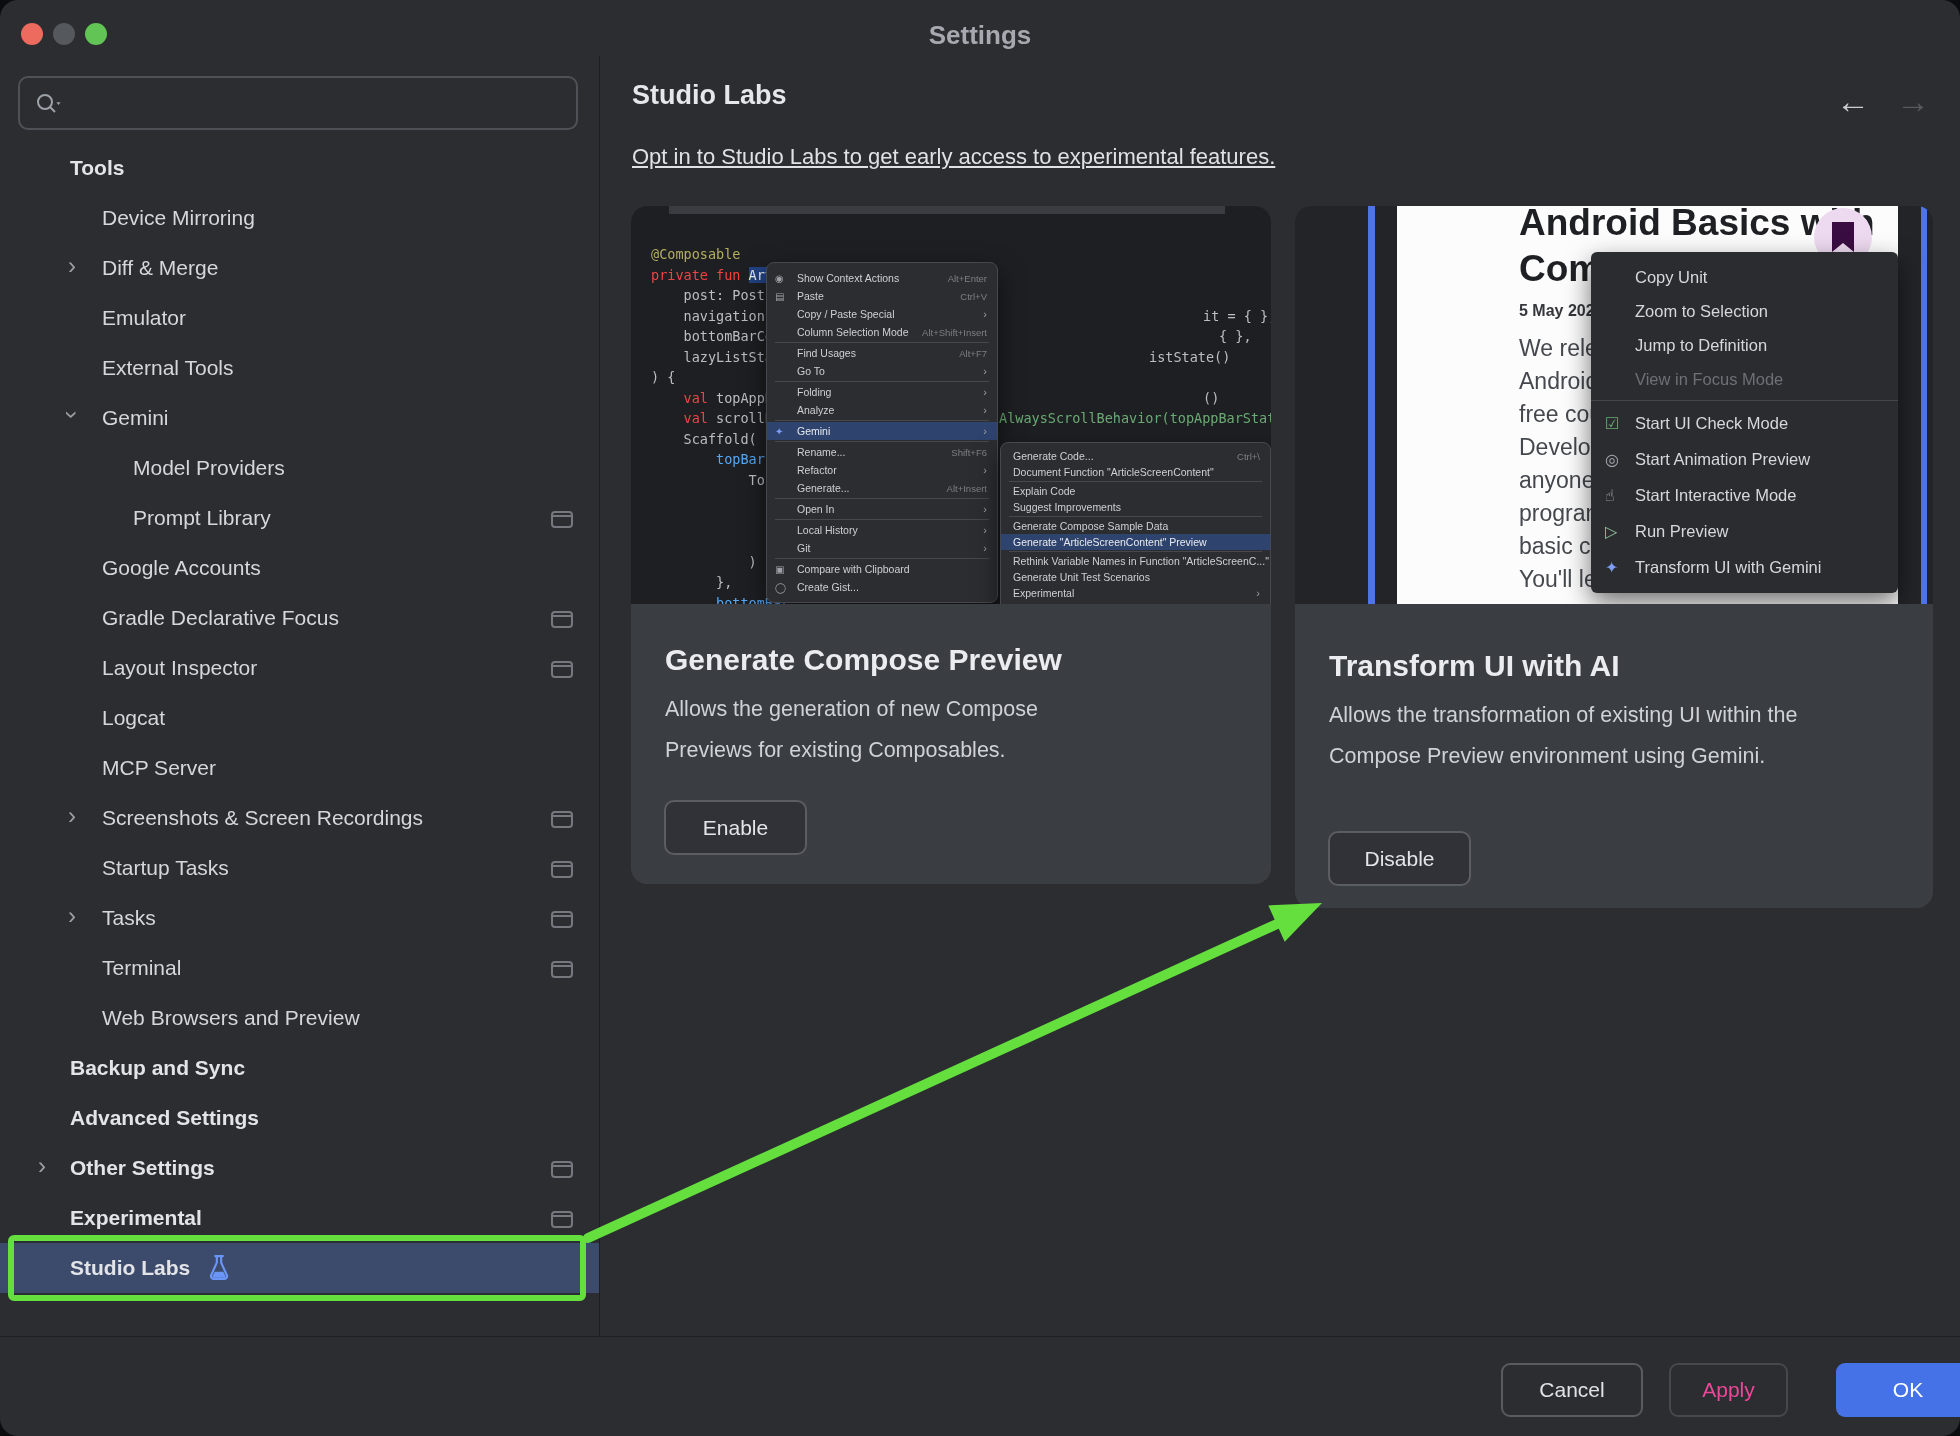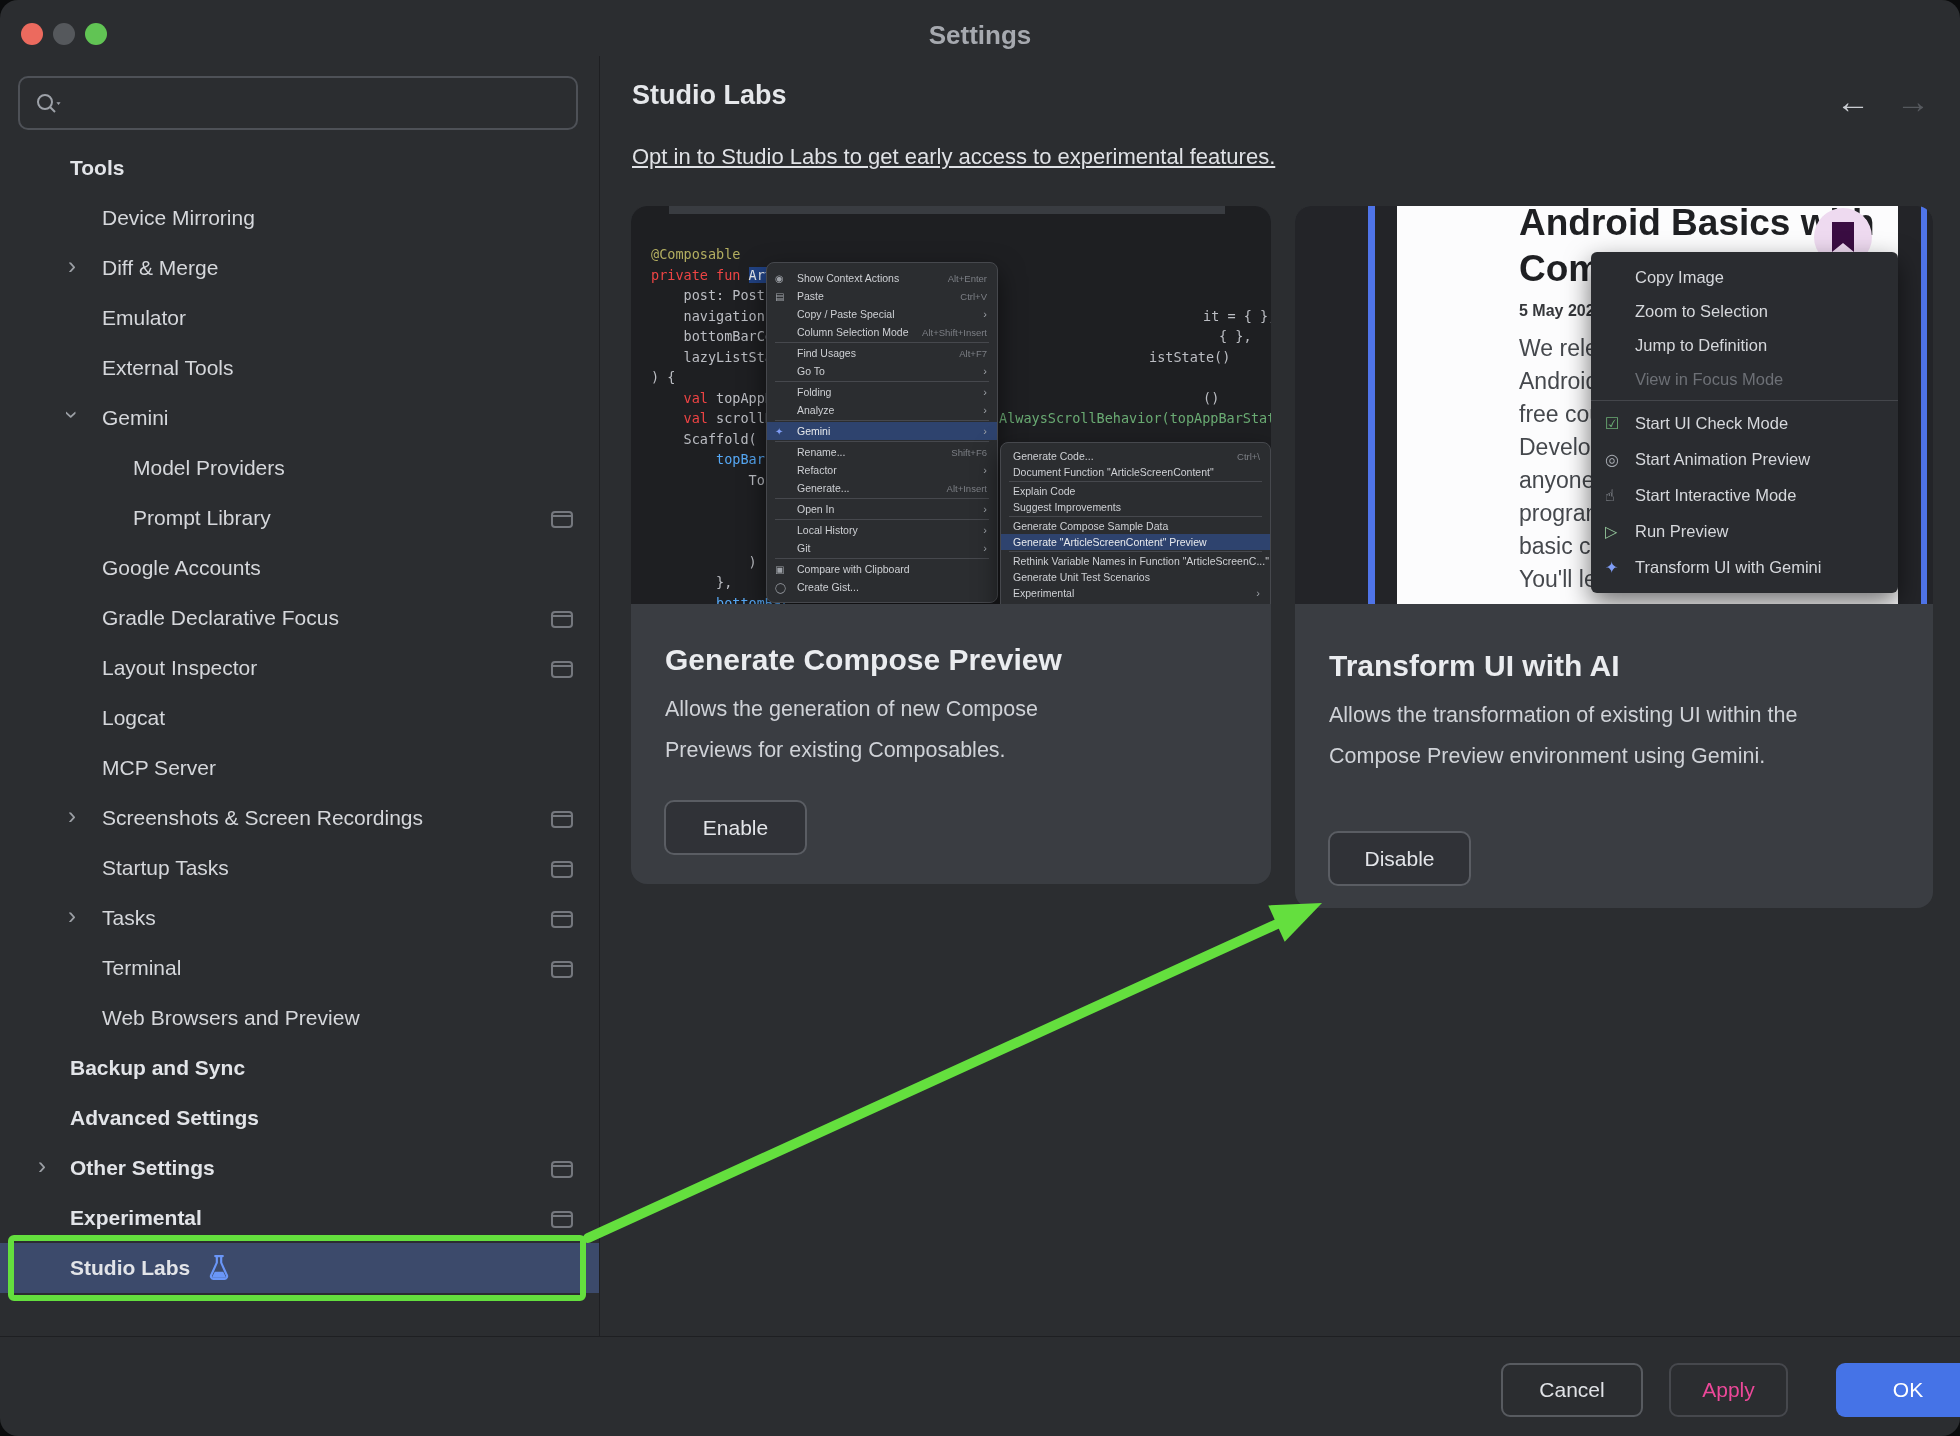--- a/index.html
+++ b/index.html
@@ -390,21 +390,21 @@
 programming
 basic comput
 You'll learn th</div>
         </div>
         <div class="bmk">
             <i></i>
           </div>
         <div class="bluebar right"></div>
         <div class="menu" id="menu2">
             <div class="p1">
-              <span class="mlbl">Copy Image</span>
+              <span class="mlbl">Copy Unit</span>
             </div>
             <div class="p1">
               <span class="mlbl">Zoom to Selection</span>
             </div>
             <div class="p1">
               <span class="mlbl">Jump to Definition</span>
             </div>
             <div class="p1 dis">
               <span class="mlbl">View in Focus Mode</span>
             </div>

